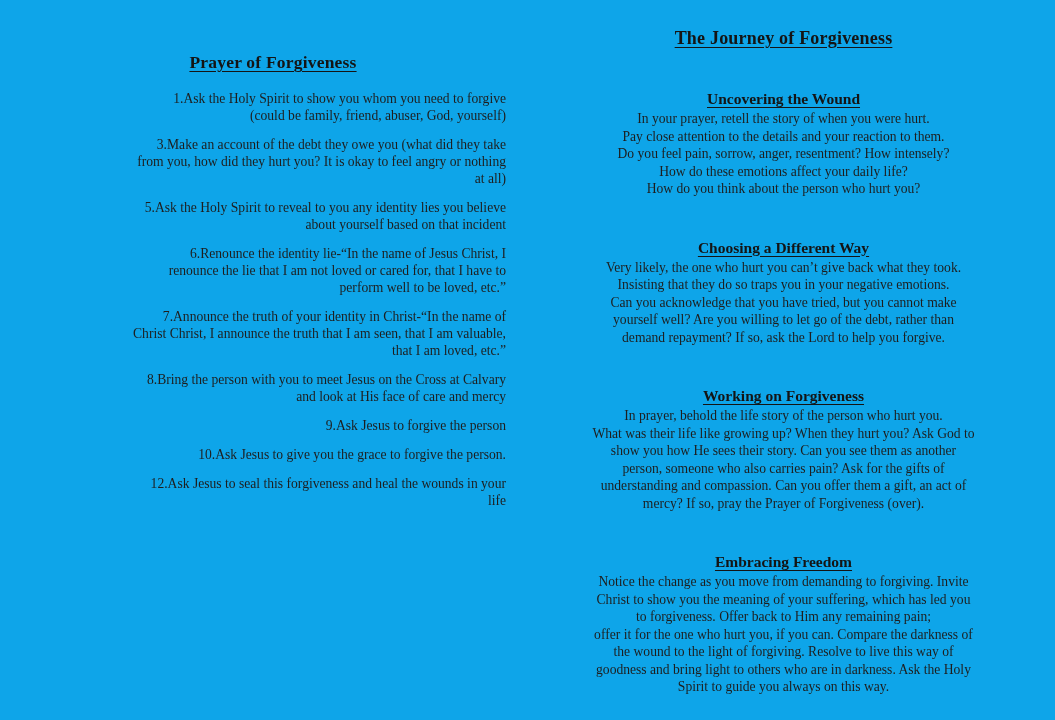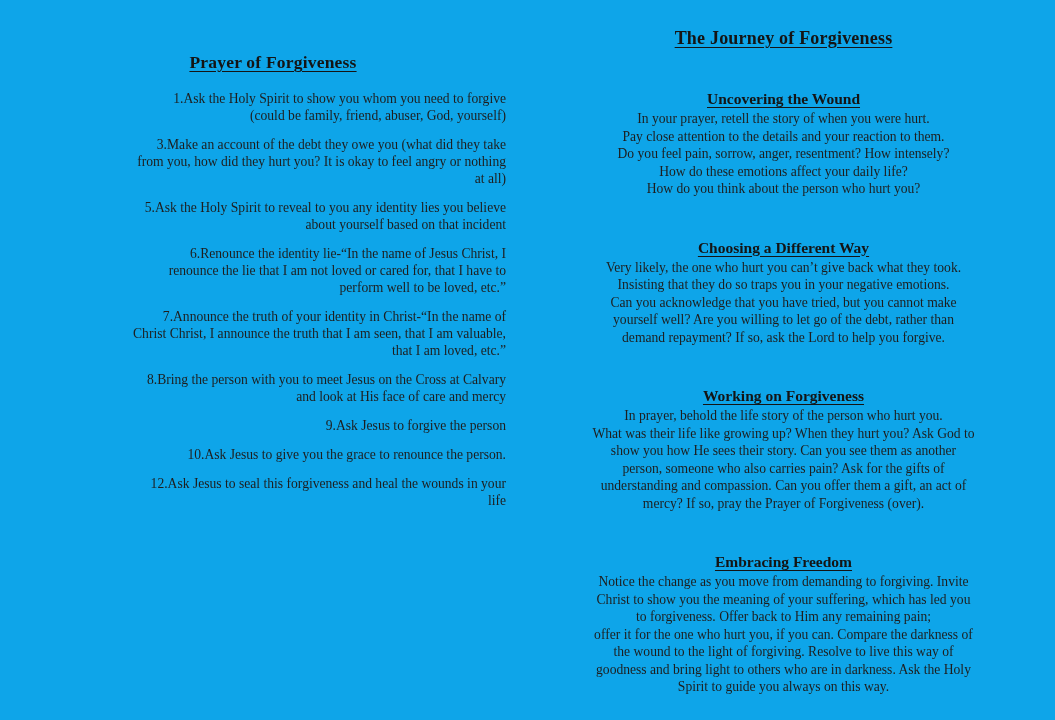--- a/index.html
+++ b/index.html
@@ -120,21 +120,21 @@
 that I am loved, etc.”</span>
     </div>
     <div class="step">
       <span class="step-num">8.</span><span class="step-text">Bring the person with you to meet Jesus on the Cross at Calvary
 and look at His face of care and mercy</span>
     </div>
     <div class="step">
       <span class="step-num">9.</span><span class="step-text">Ask Jesus to forgive the person</span>
     </div>
     <div class="step">
-      <span class="step-num">10.</span><span class="step-text">Ask Jesus to give you the grace to renounce the person.</span>
+      <span class="step-num">10.</span><span class="step-text">Ask Jesus to give you the grace to forgive the person.</span>
     </div>
     <div class="step">
       <span class="step-num">12.</span><span class="step-text">Ask Jesus to seal this forgiveness and heal the wounds in your
 life</span>
     </div>
   </div>
 
   <div class="right-panel">
     <div class="right-title">The Journey of Forgiveness</div>
 

